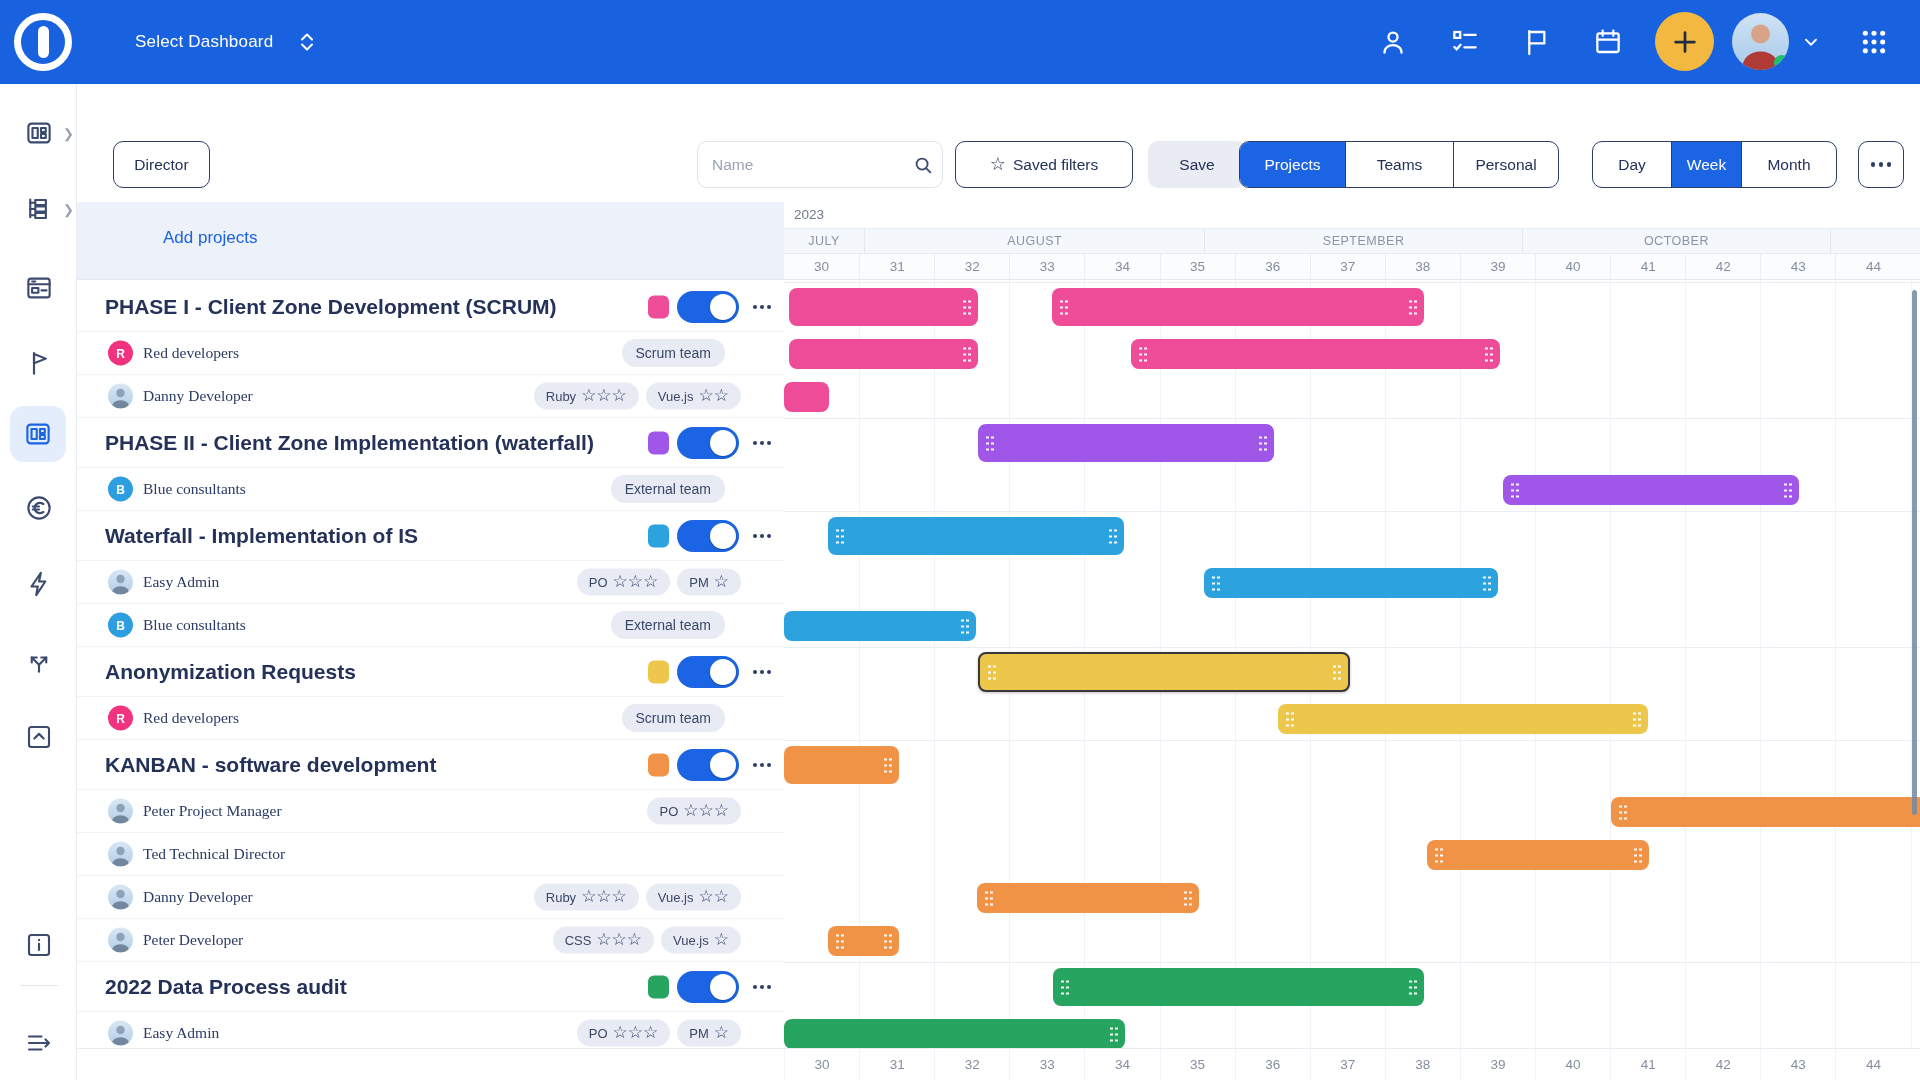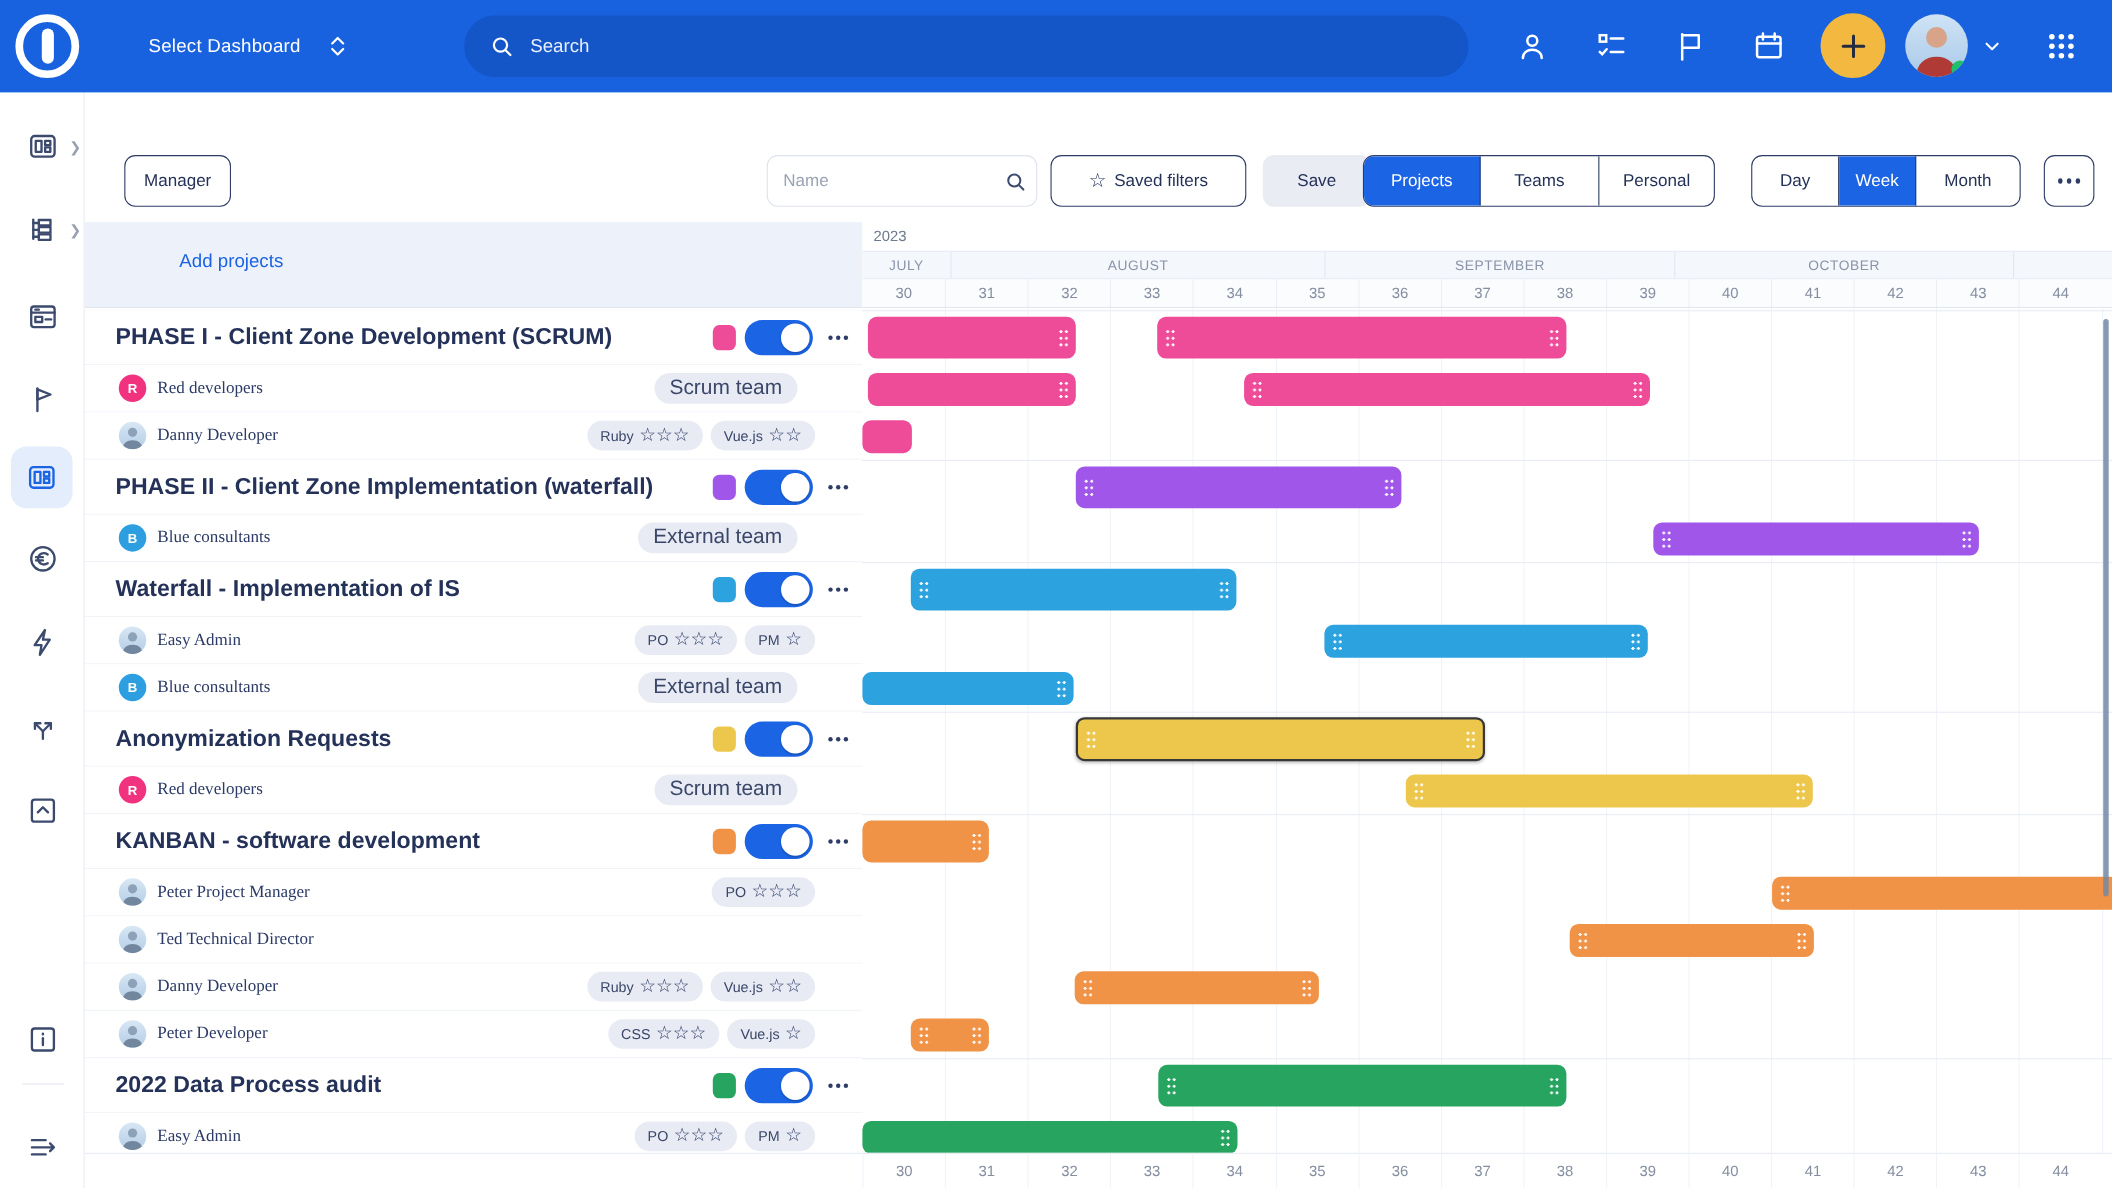--- a/index.html
+++ b/index.html
@@ -65,21 +65,21 @@
   .toggle { position:absolute; left:600px; top:50%; transform:translateY(-50%); width:62px; height:32px; border-radius:16px; background:#1b64e4; cursor:pointer; }
   .toggle .knob { position:absolute; right:3px; top:3px; width:26px; height:26px; border-radius:50%; background:#fff; box-shadow:0 1px 2px rgba(0,0,0,.25); }
   .rowdots { position:absolute; left:676px; top:50%; transform:translateY(-50%); display:flex; gap:3px; cursor:pointer; }
   .rowdots i { width:4px; height:4px; border-radius:50%; background:#2e3c66; }
   .avatar { position:absolute; left:31px; top:50%; transform:translateY(-50%); width:25px; height:25px; border-radius:50%; display:flex; align-items:center; justify-content:center; color:#fff; font-size:12px; font-weight:700; overflow:hidden; }
   .avatar.photo { background:linear-gradient(180deg,#d8e7f4,#b3cde6); }
   .mlabel { position:absolute; left:66px; top:50%; transform:translateY(-50%); font-size:15.5px; font-weight:500; color:#2b3a66; white-space:nowrap;font-family:Liberation Serif, serif; }
   .pillgrp { position:absolute; top:50%; transform:translateY(-50%); display:flex; gap:7px; }
   .pill { height:27px; background:#e8ebf4; border-radius:14px; display:flex; align-items:center; padding:0 12px; font-size:13px; color:#3a4769; white-space:nowrap; }
   .pill .stars { font-size:17px; margin-left:5px; letter-spacing:0px; color:#34426b; position:relative; top:-1px; }
-  .pill.team { padding:0 14px; font-size:19px; height:28px; }
+  .pill.team { padding:0 14px; font-size:14px; height:28px; }
 
   .bar { position:absolute; border-radius:8px; z-index:3; cursor:grab; }
   .bar .handle { position:absolute; top:50%; transform:translateY(-50%); width:9px; height:17px;
     background-image:radial-gradient(circle, rgba(255,255,255,.95) 1.3px, transparent 1.5px);
     background-size:5px 6px; }
   .bar .handle.l { left:7px; } .bar .handle.r { right:7px; }
   .bar.selected { border:2px solid #383838; z-index:4; box-shadow:0 1px 3px rgba(0,0,0,.25); }
 
   .bottom-strip { position:absolute; left:77px; top:1048px; width:1843px; height:32px; background:#fff; border-top:1px solid #e7ebf2; z-index:6; }
   .bcell { position:absolute; top:0; height:100%; display:flex; align-items:center; justify-content:center; font-size:13.5px; color:#848ea0; border-left:1px solid #f0f3f8; }
@@ -96,29 +96,20 @@
         <div class="lens"></div>
       </div>
     <div class="tb-dash">
       <span class="lbl">Select Dashboard</span>
       <span>
         <svg width="24" height="24" viewBox="0 0 24 24" fill="none" stroke="#fff" stroke-width="2" stroke-linecap="round" stroke-linejoin="round">
             <path d="M7 9.5 12 4.5 17 9.5"></path>
             <path d="M7 14.5 12 19.5 17 14.5"></path>
           </svg>
       </span>
-    </div>
-    <div class="search-pill">
-      <span class="mag">
-        <svg width="24" height="24" viewBox="0 0 24 24" fill="none" stroke="#fff" stroke-width="2" stroke-linecap="round">
-            <circle cx="11" cy="11" r="6"></circle>
-            <path d="M15.6 15.6 20 20"></path>
-          </svg>
-      </span>
-      <input readonly="" placeholder="Search" style="">
     </div>
     <div class="tb-ico" style="left:1371px">
       <svg width="32" height="32" viewBox="0 0 24 24" fill="none" stroke="#fff" stroke-width="1.7" stroke-linecap="round">
           <circle cx="12" cy="8.3" r="3.4"></circle>
           <path d="M5.6 20c0-3.6 3-5.6 6.4-5.6s6.4 2 6.4 5.6"></path>
         </svg>
     </div>
     <div class="tb-ico" style="left:1443px">
       <svg width="32" height="32" viewBox="0 0 24 24" fill="none" stroke="#fff" stroke-width="1.7" stroke-linecap="round">
           <rect x="4" y="4.5" width="4.4" height="4.4"></rect>
@@ -272,21 +263,21 @@
         <span>
           <svg width="30" height="30" viewBox="0 0 24 24" fill="none" stroke="currentColor" stroke-width="1.7" stroke-linecap="round" stroke-linejoin="round">
             <path d="M4 6.8h10M4 12h9M4 17.2h10"></path>
             <path d="M14 12h6M17.2 9.2 20 12l-2.8 2.8"></path>
           </svg>
         </span>
       </div>
     </div>
 
   <div class="btn bordered" style="left:113px;width:97px">
-      <span>Manager</span>
+      <span>Director</span>
     </div>
   <div class="name-input">
     <input readonly="" placeholder="Name" style="">
     <span class="mag">
       <svg width="22" height="22" viewBox="0 0 24 24" fill="none" stroke="#3c4a6e" stroke-width="2" stroke-linecap="round">
           <circle cx="11" cy="11" r="6"></circle>
           <path d="M15.6 15.6 20 20"></path>
         </svg>
     </span>
   </div>

